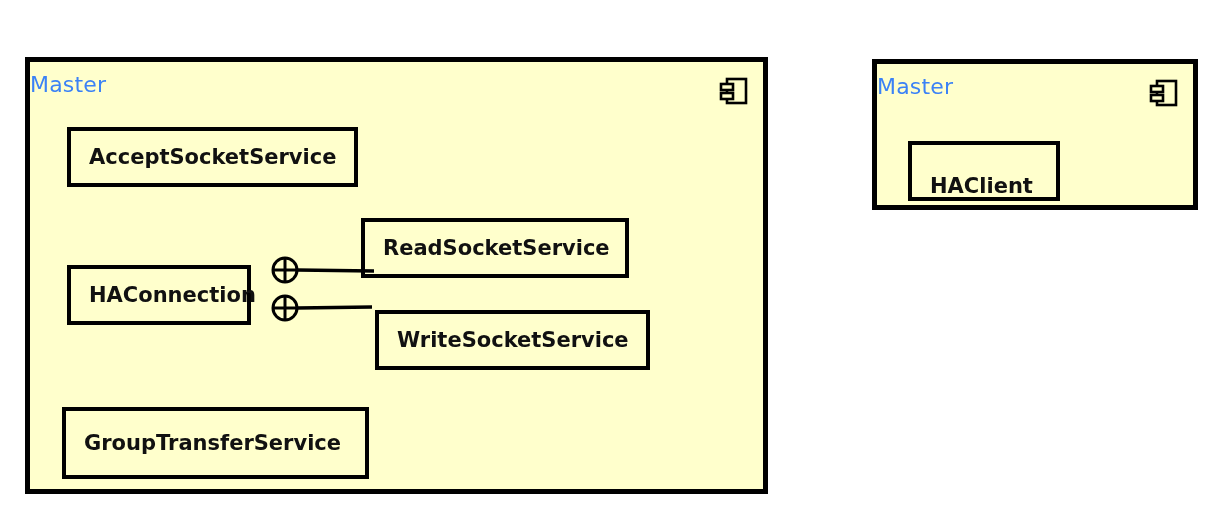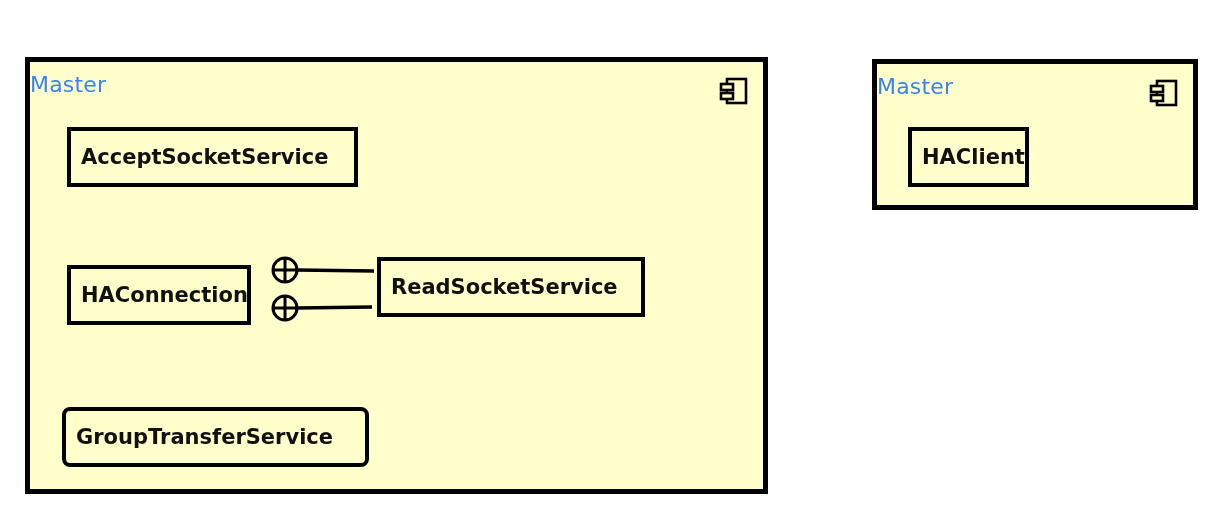--- a/index.html
+++ b/index.html
@@ -54,21 +54,21 @@
     border: 4px solid #000000;
     box-sizing: border-box;
     display: flex;
     align-items: center;
     justify-content: flex-start;
   }
   .node-label {
     font-size: 21px;
     font-weight: 700;
     color: #111111;
-    padding-left: 10px;
+    padding-left: 18px;
     white-space: nowrap;
     line-height: 1;
   }
 
   
   .wires {
     position: absolute;
     left: 0;
     top: 0;
     width: 1222px;
@@ -108,43 +108,46 @@
     </span>
 
     <div class="node" style="left:37px; top:65px; width:291px; height:60px;">
       <span class="node-label">AcceptSocketService</span>
     </div>
 
     <div class="node" style="left:37px; top:203px; width:184px; height:60px;">
       <span class="node-label">HAConnection</span>
     </div>
 
-    <div class="node" style="left:347px; top:156px; width:268px; height:60px;margin-top:39px;">
+    <div class="node" style="left:331px; top:156px; width:268px; height:60px;">
       <span class="node-label">ReadSocketService</span>
     </div>
 
+    <div class="node" style="left:345px; top:248px; width:275px; height:60px;">
+      <span class="node-label">WriteSocketService</span>
+    </div>
 
-    <div class="node" style="left:32px; top:345px; width:307px; height:60px;border-radius:8px;">
+    <div class="node" style="left:32px; top:345px; width:307px; height:72px;">
       <span class="node-label">GroupTransferService</span>
     </div>
   </div>
 
   <div class="component" style="left:872px; top:59px; width:326px; height:151px;">
 
     <div class="component-title">Master</div>
 
     <span class="component-icon">
       <svg viewBox="0 0 30 30" width="30" height="30" aria-hidden="true">
         <rect x="8" y="3" width="19" height="24" fill="#ffffcc" stroke="#000000" stroke-width="2.6"></rect>
         <rect x="2" y="8" width="12" height="6" fill="#ffffcc" stroke="#000000" stroke-width="2.6"></rect>
         <rect x="2" y="17" width="12" height="6" fill="#ffffcc" stroke="#000000" stroke-width="2.6"></rect>
       </svg>
     </span>
 
-    <div class="node" style="left:31px; top:63px; width:121px; height:60px;">
+    <div class="node" style="left:31px; top:77px; width:152px; height:60px;align-items:flex-end;">
       <span class="node-label">HAClient</span>
     </div>
   </div>
 
   <svg class="wires" viewBox="0 0 1222 526">
 
     <line class="wire-line" x1="297" y1="270" x2="374" y2="271"></line>
 
     <line class="wire-line" x1="297" y1="308" x2="372" y2="307"></line>
 

